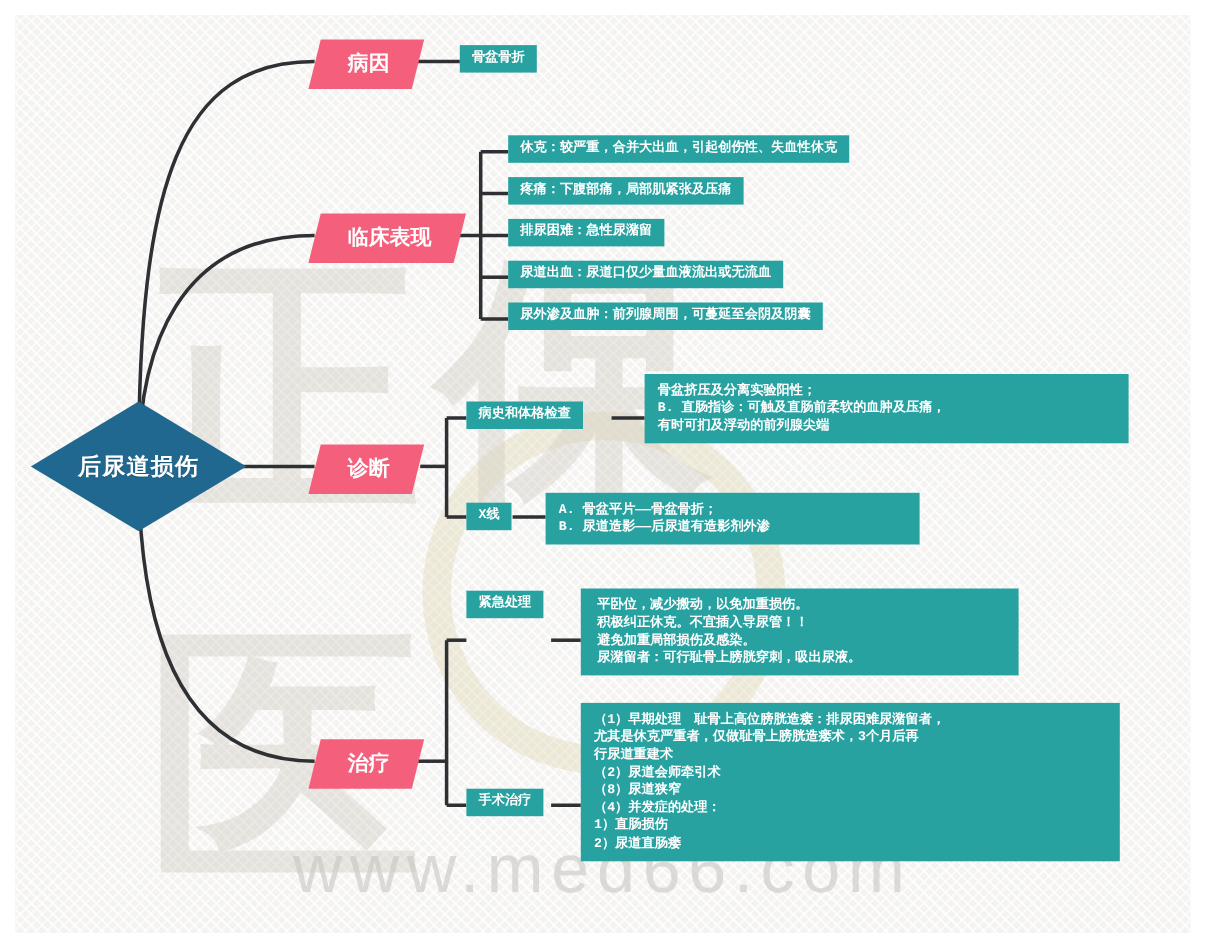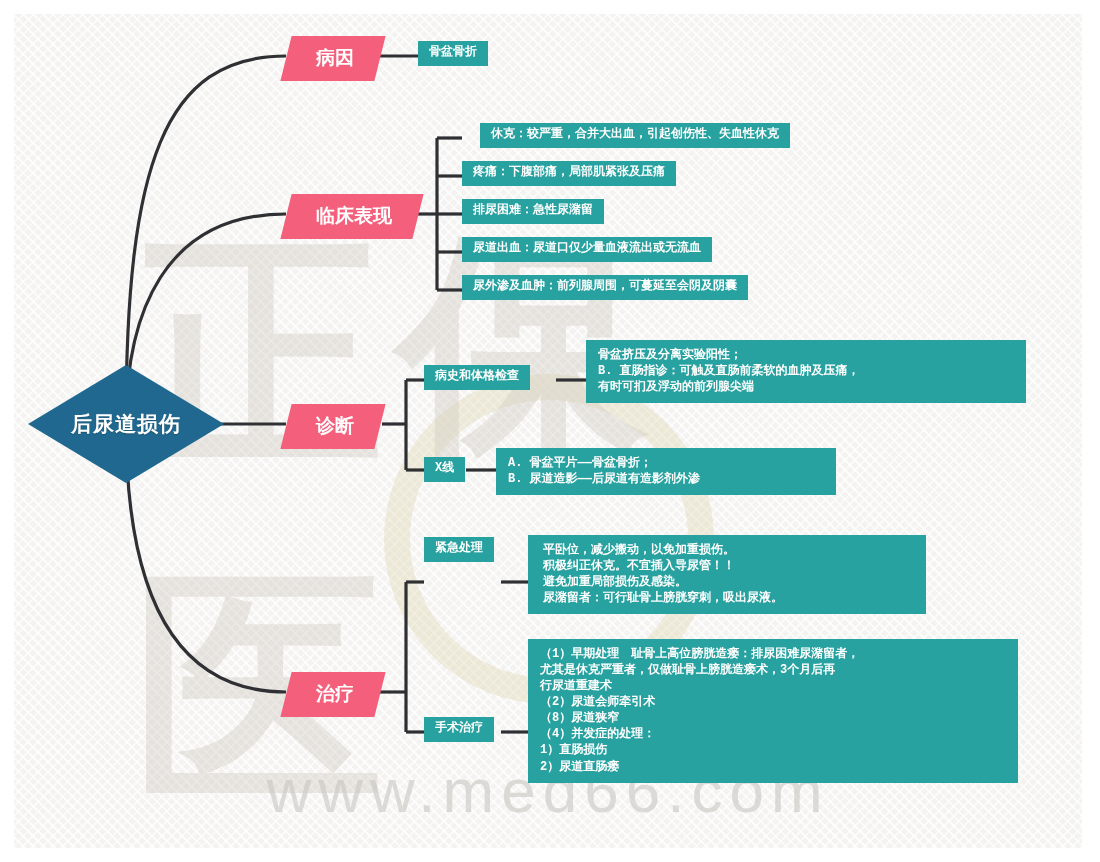--- a/index.html
+++ b/index.html
@@ -137,21 +137,21 @@
     <div class="node branch" style="left:272px;top:22px;">
       <span>病因</span>
     </div>
     <div class="node leaf" style="left:404px;top:27px;">
       <span class="ln">骨盆骨折</span>
     </div>
 
     <div class="node branch" style="left:272px;top:180px;">
       <span>临床表现</span>
     </div>
-    <div class="node leaf" style="left:448px;top:109px;margin-left:18px;">
+    <div class="node leaf" style="left:448px;top:109px;">
       <span class="ln">休克：较严重，合并大出血，引起创伤性、失血性休克</span>
     </div>
     <div class="node leaf" style="left:448px;top:147px;">
       <span class="ln">疼痛：下腹部痛，局部肌紧张及压痛</span>
     </div>
     <div class="node leaf" style="left:448px;top:185px;">
       <span class="ln">排尿困难：急性尿潴留</span>
     </div>
     <div class="node leaf" style="left:448px;top:223px;">
       <span class="ln">尿道出血：尿道口仅少量血液流出或无流血</span>

